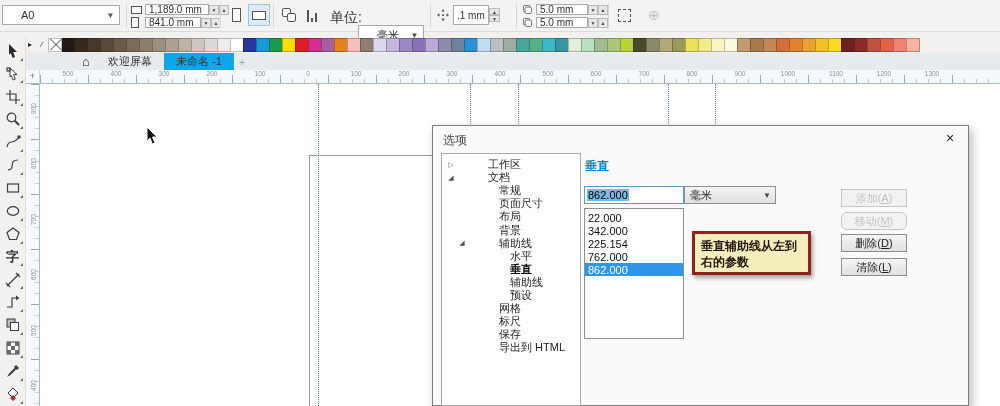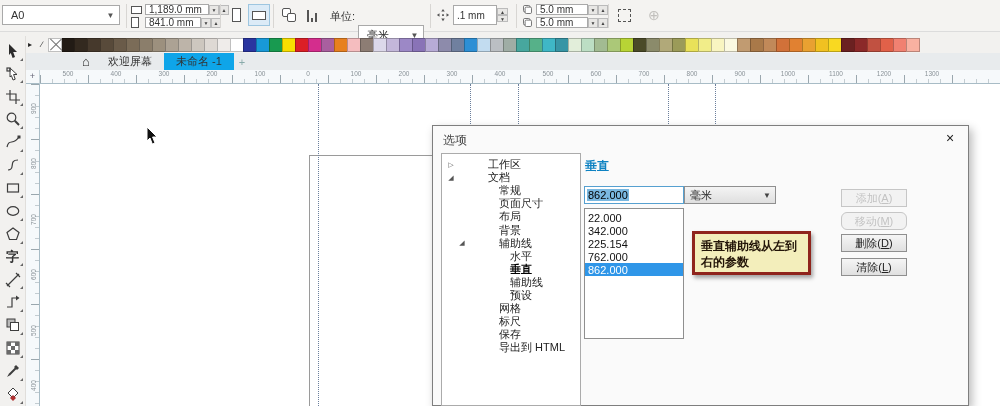--- a/index.html
+++ b/index.html
@@ -2,39 +2,39 @@
 <html><head>
 <meta charset="utf-8">
 <style>
   * { box-sizing: border-box; margin: 0; padding: 0; }
   html,body { font-family: "Liberation Sans", sans-serif; }
   #app { position: relative; width: 1000px; height: 406px; background:#f2f1ef; overflow: hidden; font-size: 11px; color:#333; }
 
   
   .propbar { position:absolute; left:0; top:0; width:1000px; height:32px; background:#f4f3f1; border-bottom:1px solid #dcdcdc; }
   .pb-item { position:absolute; display:flex; align-items:center; }
-  .combo { background:#fff; border:1px solid #a9a9a9; height:20px; display:flex; align-items:center; padding-left:8px; position:relative; }
+  .combo { background:#fff; border:1px solid #a9a9a9; height:20px; display:flex; align-items:center; padding-left:18px; position:relative; }
   .combo .carr { position:absolute; right:2px; top:3px; width:13px; height:13px; font-size:8px; color:#555; text-align:center; line-height:13px; }
   .fld { background:#fff; border:1px solid #a9a9a9; display:flex; align-items:center; padding-left:3px; font-size:10px; }
   .spin { display:flex; flex-direction:column; width:11px; }
   .spin span { height:7px; font-size:5px; line-height:6px; text-align:center; color:#444; background:#e8e7e5; border:1px solid #bbb; }
   .mini-sp { display:flex; }
   .mini-sp span { width:10px; height:10px; font-size:5px; line-height:9px; text-align:center; color:#444; background:#e8e7e5; border:1px solid #bbb; }
   .sep { position:absolute; top:4px; width:1px; height:24px; background:#d8d6d3; }
   .tbtn { width:22px; height:22px; display:flex; align-items:center; justify-content:center; background:transparent; border:1px solid transparent; }
   .tbtn.pressed { background:#dcebf7; border:1px solid #9ec6e0; }
   .ico-port { width:9px; height:14px; border:1px solid #555; background:#fff; }
   .ico-land { width:14px; height:9px; border:1px solid #555; background:#fff; }
   .ico-pages { position:relative; width:14px; height:14px; }
   .ico-pages i { position:absolute; width:9px; height:9px; border:1px solid #555; background:#fff; border-radius:2px; }
   .ico-pages i:first-child { left:0; top:0; }
   .ico-pages i:last-child { right:0; bottom:0; }
   .ico-bars { display:flex; align-items:flex-end; gap:2px; height:13px; }
   .ico-bars i { width:2px; background:#555; }
-  .lbl { font-size:11px; color:#333; }
+  .lbl { font-size:14px; color:#333; }
   .dashed-sq { width:13px; height:13px; border:1px dashed #555; }
   .plus-circ { font-size:14px; color:#c2c0bd; }
 
   
   .palette { position:absolute; left:24px; top:37px; height:15px; right:0; display:flex; overflow:hidden; align-items:center; }
   .pal-arr { font-size:8px; color:#222; width:12px; text-align:center; }
   .sw { width:14px; height:14px; flex:0 0 14px; border:1px solid rgba(0,0,0,.25); margin-right:-1px; }
   .sw.none { background:#fff; position:relative; }
   .sw.none::before, .sw.none::after { content:""; position:absolute; left:-1px; top:5px; width:16px; height:1px; background:#777; transform:rotate(45deg); }
   .sw.none::after { transform:rotate(-45deg); }
@@ -148,21 +148,21 @@
     <div class="pb-item lbl" style="left:330px; top:9px;">单位:</div>
     <div class="pb-item combo" style="left:358px; top:5px; width:66px;">
       <span>毫米</span>
       <span class="carr">▼</span>
     </div>
     <div class="sep" style="left:430px;"></div>
     <div class="pb-item" style="left:436px; top:5px;">
       <svg width="14" height="14" viewBox="0 0 16 16">
           <path d="M8 1 L10 4 H6 Z M8 15 L6 12 H10 Z M1 8 L4 6 V10 Z M15 8 L12 10 V6 Z M7 7 h2 v2 h-2 Z" fill="#555"></path>
         </svg>
-      <span class="fld" style="width:44px;height:20px;margin-left:3px;">.1 mm</span>
+      <span class="fld" style="width:36px;height:20px;margin-left:3px;">.1 mm</span>
       <span class="spin">
           <span>▲</span>
           <span>▼</span>
         </span>
     </div>
     <div class="sep" style="left:516px;"></div>
     <div class="pb-item" style="left:522px; top:4px;">
       <span class="ico-pages" style="width:11px;height:11px;margin-right:3px;transform:scale(.8);">
           <i></i>
           <i></i>

